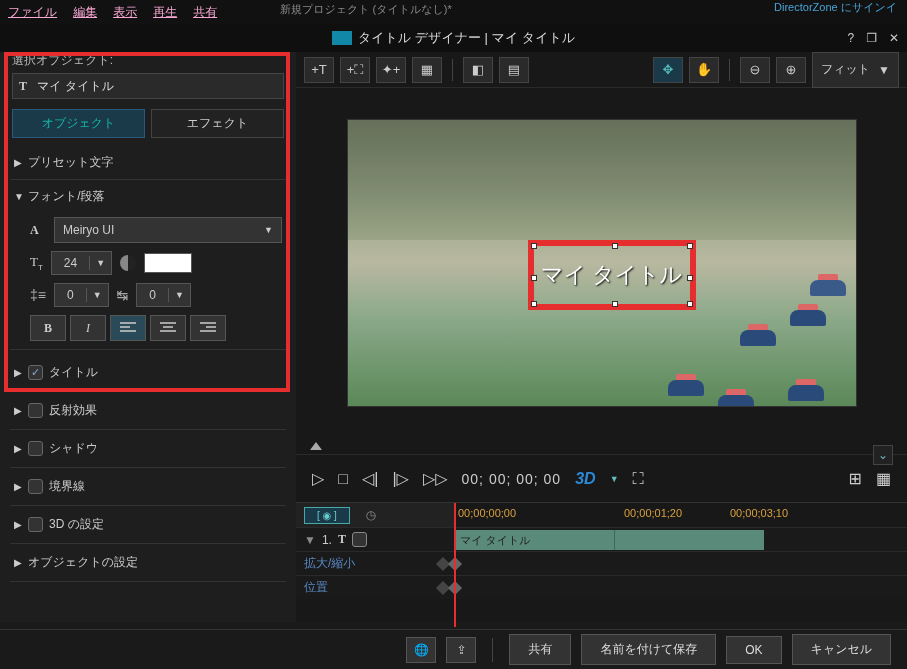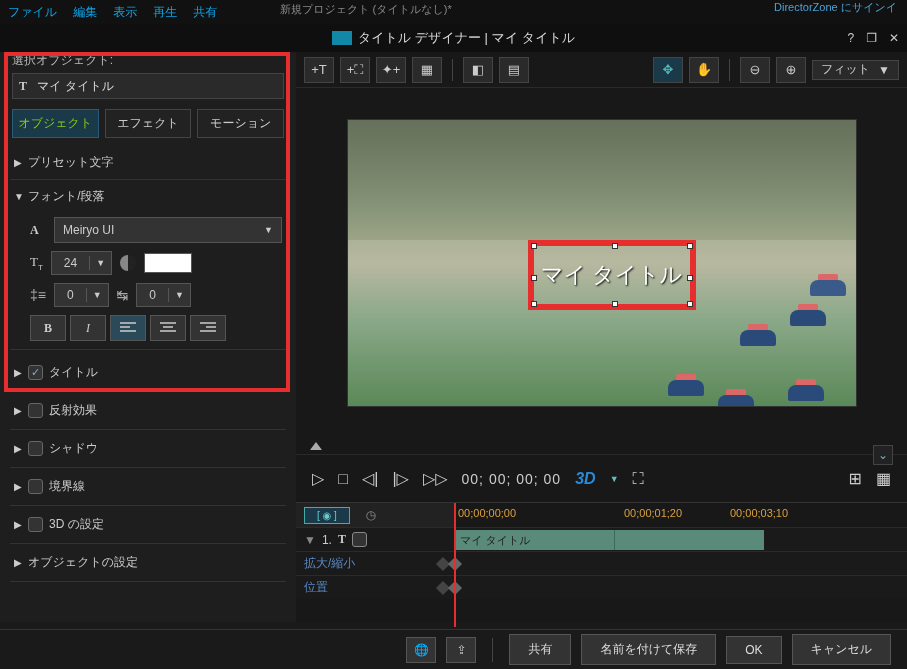--- a/index.html
+++ b/index.html
@@ -1,19 +1,19 @@
 <!DOCTYPE html>
 <html><head>
 <meta charset="utf-8">
 <style>
 * { margin: 0; padding: 0; box-sizing: border-box; font-family: "Meiryo UI", sans-serif; }
 body { background: #1a1a1a; color: #ccc; font-size: 12px; width: 907px; height: 669px; overflow: hidden; position: relative; }
 
 .menubar { height: 24px; display: flex; align-items: center; padding: 0 8px; gap: 16px; background: #111; position: relative; }
-.menubar .item { color: #0ea5e9; cursor: pointer; }
+.menubar .item { color: #f9a8d4; cursor: pointer; text-decoration: underline; }
 .menubar .tabinfo { position: absolute; left: 280px; top: 2px; color: #888; font-size: 11px; }
 .menubar .dz { position: absolute; right: 10px; top: 0; color: #4aa3d6; font-size: 11px; }
 
 .titlebar { height: 28px; display: flex; align-items: center; justify-content: center; position: relative; background: #0f0f0f; }
 .titlebar .ticon { width: 20px; height: 14px; background: #1288a8; margin-right: 6px; }
 .titlebar .ttxt { color: #ddd; font-size: 13px; }
 .titlebar .wincontrols { position: absolute; right: 8px; display: flex; gap: 12px; color: #ccc; }
 
 .main { display: flex; height: 570px; }
 
@@ -21,21 +21,21 @@
 .redbox { position: absolute; top: 0; left: 4px; width: 286px; height: 340px; border: 4px solid #e62e2e; pointer-events: none; z-index: 5; }
 
 .selobj { padding: 0 12px 6px; }
 .selobj .lbl { color: #bbb; margin-bottom: 4px; }
 .selobj .field { display: flex; align-items: center; border: 1px solid #444; background: #2a2a2a; height: 26px; padding: 0 6px; }
 .selobj .field .ti { width: 18px; color: #ccc; font-family: serif; font-weight: bold; }
 .selobj .field .val { color: #ddd; }
 
 .tabs { display: flex; padding: 4px 12px 8px; gap: 6px; }
 .tabs .tab { flex: 1; text-align: center; padding: 5px 0; border: 1px solid #444; background: #222; color: #ccc; cursor: pointer; }
-.tabs .tab.active { background: #1a3a4a; color: #84cc16; border-color: #2a5a7a; }
+.tabs .tab.active { background: #1a3a4a; color: #14b8a6; border-color: #2a5a7a; }
 
 .sections { padding: 0 10px; }
 .section { border-bottom: 1px solid #333; }
 .section .head { display: flex; align-items: center; padding: 8px 4px; cursor: pointer; color: #ccc; }
 .section .head .arrow { width: 14px; font-size: 10px; }
 .section .body { padding: 4px 4px 8px 20px; }
 
 .fontrow { display: flex; align-items: center; gap: 6px; margin-bottom: 8px; }
 .fontrow .Aicon { width: 18px; color: #ccc; font-family: serif; font-weight: bold; }
 .fontcombo { flex: 1; display: flex; align-items: center; border: 1px solid #555; background: #333; height: 26px; padding: 0 8px; justify-content: space-between; }
@@ -64,21 +64,21 @@
 .lowersections .checkbox { margin-right: 6px; }
 .lowersections .checkbox.checked::after { content: "✓"; color: #8ac; font-size: 11px; display: block; text-align: center; line-height: 13px; }
 
 .rightpanel { flex: 1; background: #181818; display: flex; flex-direction: column; }
 
 .toolbar { height: 36px; display: flex; align-items: center; padding: 0 8px; gap: 6px; border-bottom: 1px solid #2a2a2a; }
 .tbtn { width: 30px; height: 26px; border: 1px solid #444; background: #2a2a2a; display: flex; align-items: center; justify-content: center; color: #ccc; font-size: 13px; }
 .tbtn.active { background: #1a3a4a; color: #5bb; }
 .tsep { width: 1px; height: 22px; background: #444; margin: 0 4px; }
 .tspacer { flex: 1; }
-.fitcombo { display: flex; align-items: center; border: 1px solid #444; background: #2a2a2a; height: 20px; padding: 0 8px; gap: 8px; }
+.fitcombo { display: flex; align-items: center; border: 1px solid #444; background: #2a2a2a; height: 36px; padding: 0 8px; gap: 8px; }
 
 .preview { flex: 1; display: flex; align-items: center; justify-content: center; padding: 10px; position: relative; }
 .canvas { width: 510px; height: 288px; background: linear-gradient(180deg, #7a8a6a 0%, #9aaa8a 30%, #b8b8a0 50%, #8aa888 70%, #5a8858 100%); position: relative; border: 1px solid #333; overflow: hidden; }
 .canvas::before { content: ""; position: absolute; top: 0; left: 0; right: 0; height: 120px; background: linear-gradient(180deg, rgba(100,110,90,0.9), rgba(140,150,120,0.5)); }
 .boat { position: absolute; width: 36px; height: 16px; background: #2a4a7a; border-radius: 8px 8px 2px 2px; }
 .boat::after { content: ""; position: absolute; top: -6px; left: 8px; right: 8px; height: 6px; background: #d66; border-radius: 2px 2px 0 0; }
 .redtitle { position: absolute; top: 120px; left: 180px; width: 168px; height: 70px; border: 6px solid #e62e2e; display: flex; align-items: center; justify-content: center; }
 .titletext { color: #fff; font-size: 22px; text-shadow: 1px 1px 2px #000; position: relative; }
 .selhandle { position: absolute; width: 6px; height: 6px; background: #fff; border: 1px solid #333; }
 
@@ -145,21 +145,20 @@
       <div class="lbl">選択オブジェクト:</div>
       <div class="field">
         <span class="ti">T</span>
         <span class="val">マイ タイトル</span>
       </div>
     </div>
 
     <div class="tabs">
       <div class="tab active">オブジェクト</div>
       <div class="tab">エフェクト</div>
-      <div class="tab">モーション</div>
     </div>
 
     <div class="sections">
       <div class="section">
         <div class="head">
           <span class="arrow">▶</span>
           <span>プリセット文字</span>
         </div>
       </div>
 

